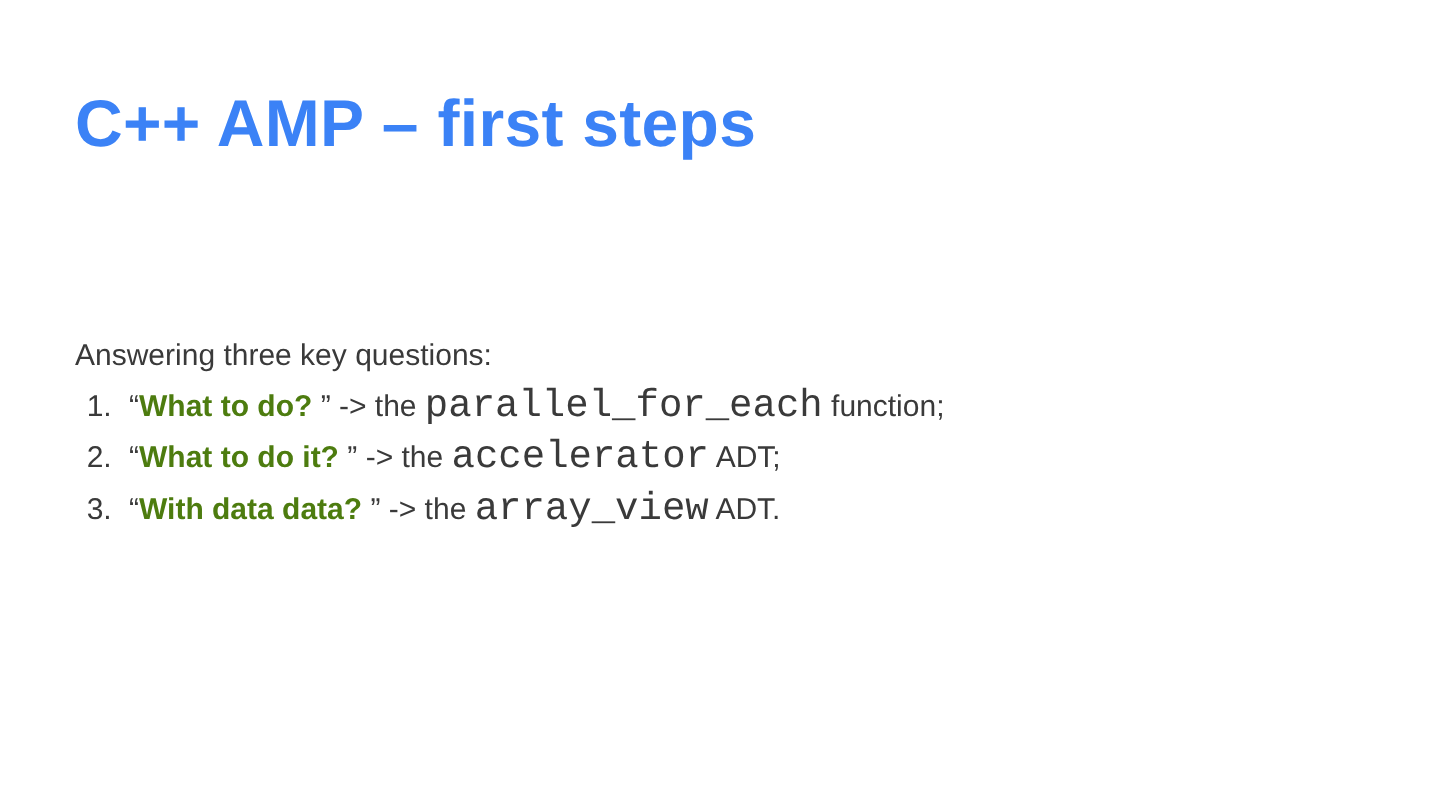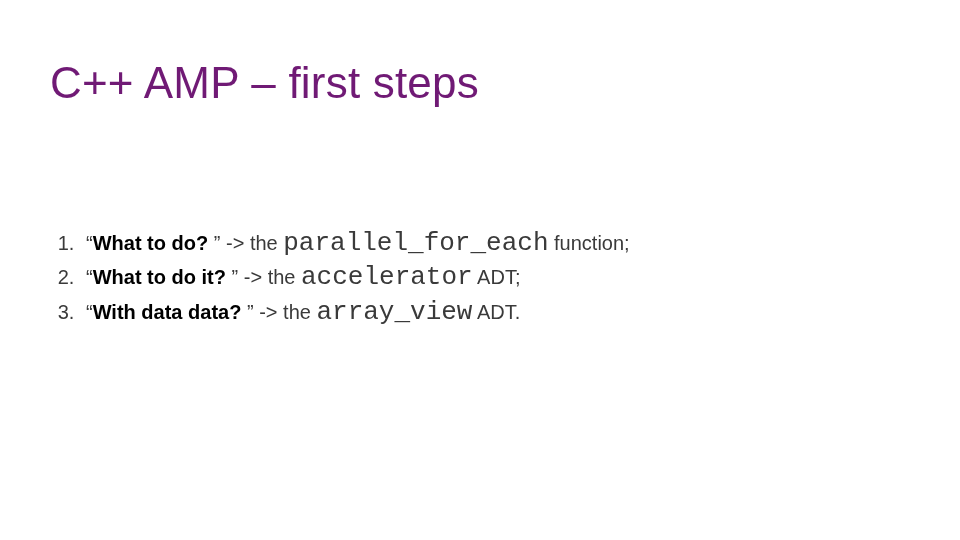--- a/index.html
+++ b/index.html
@@ -11,22 +11,22 @@
     font-family: "Segoe UI Light", "Segoe UI", "Helvetica Neue", Arial, sans-serif;
     color: #404040;
     overflow: hidden;
   }
   .slide {
     padding: 58px 50px 0 50px;
     box-sizing: border-box;
   }
   .title {
     font-size: 44px;
-    font-weight: 400;
-    color: #701a75;
+    font-weight: 700;
+    color: #3b82f6;
     margin: 0 0 118px 0;
     letter-spacing: 0.2px;
   }
   .intro {
     font-size: 20px;
     font-weight: 300;
     color: #3a3a3a;
     margin: 0 0 4px 0;
   }
   ol.qs {
@@ -36,33 +36,34 @@
     font-size: 20px;
     font-weight: 300;
     color: #3a3a3a;
   }
   ol.qs li {
     padding-left: 6px;
     line-height: 1.32;
   }
   .bold {
     font-weight: 600;
-    color: #000000;
+    color: #4d7c0f;
   }
   .mono {
     font-family: Consolas, "Courier New", monospace;
     font-size: 26px;
   }
 </style>
 </head>
 <body>
 
 <div class="slide">
   <h1 class="title">C++ AMP – first steps</h1>
 
+  <p class="intro">Answering three key questions:</p>
 
   <ol class="qs">
     <li>
       “<span class="bold">What to do? </span>”<span> -&gt; the </span><span class="mono">parallel_for_each</span><span> function;</span>
     </li>
     <li>
       “<span class="bold">What to do it? </span>”<span> -&gt; the </span><span class="mono">accelerator</span><span> ADT;</span>
     </li>
     <li>
       “<span class="bold">With data data? </span>”<span> -&gt; the </span><span class="mono">array_view</span><span> ADT.</span>

